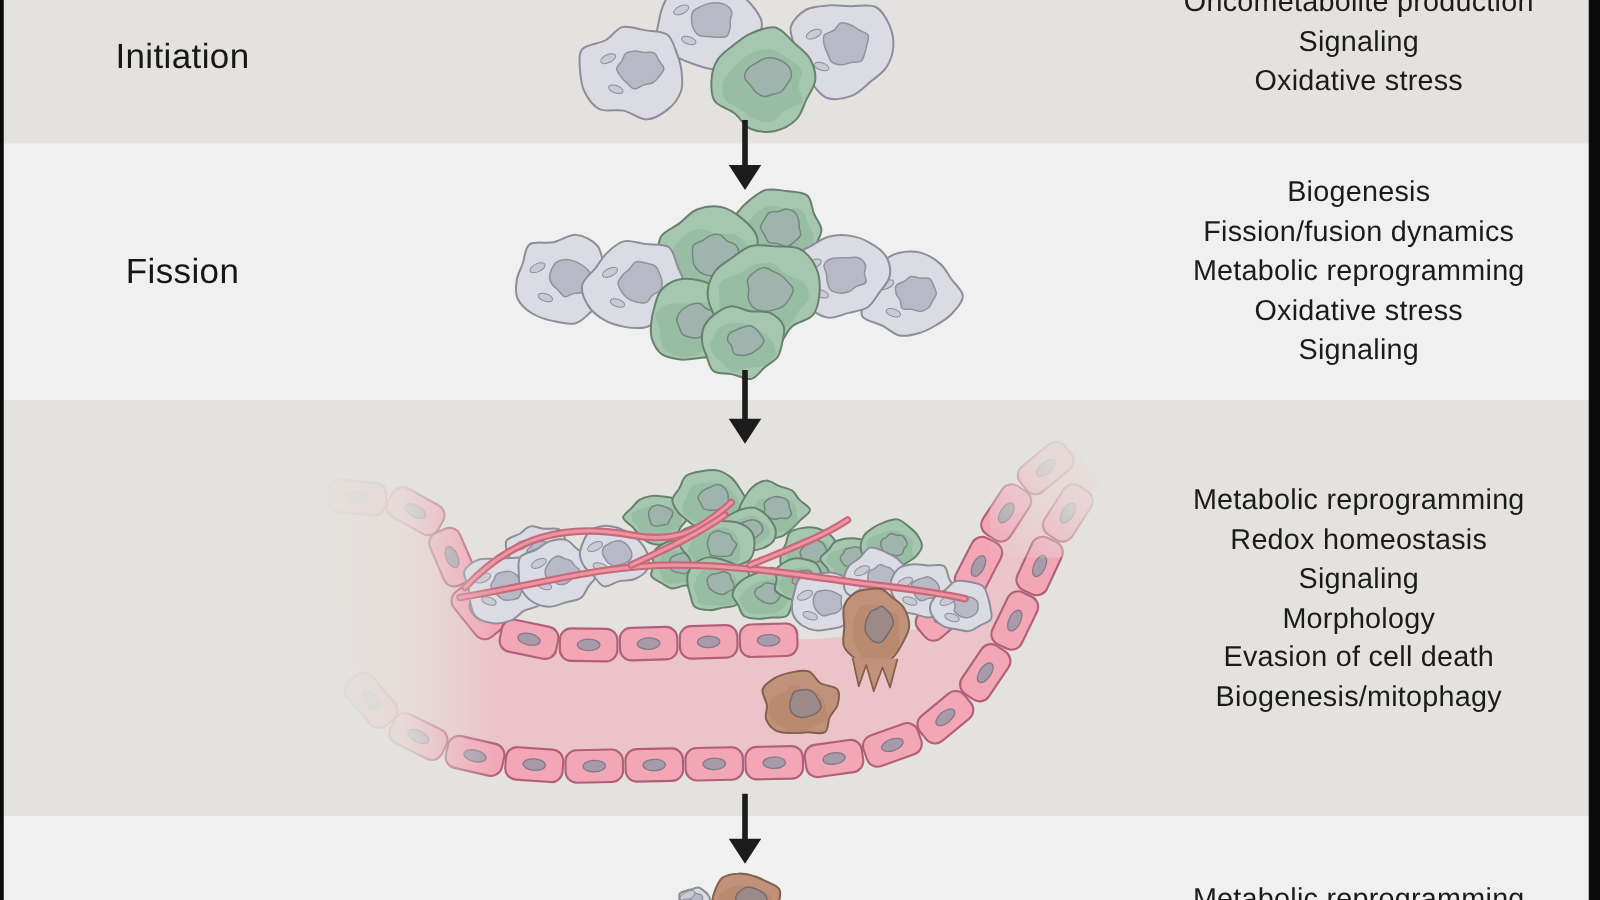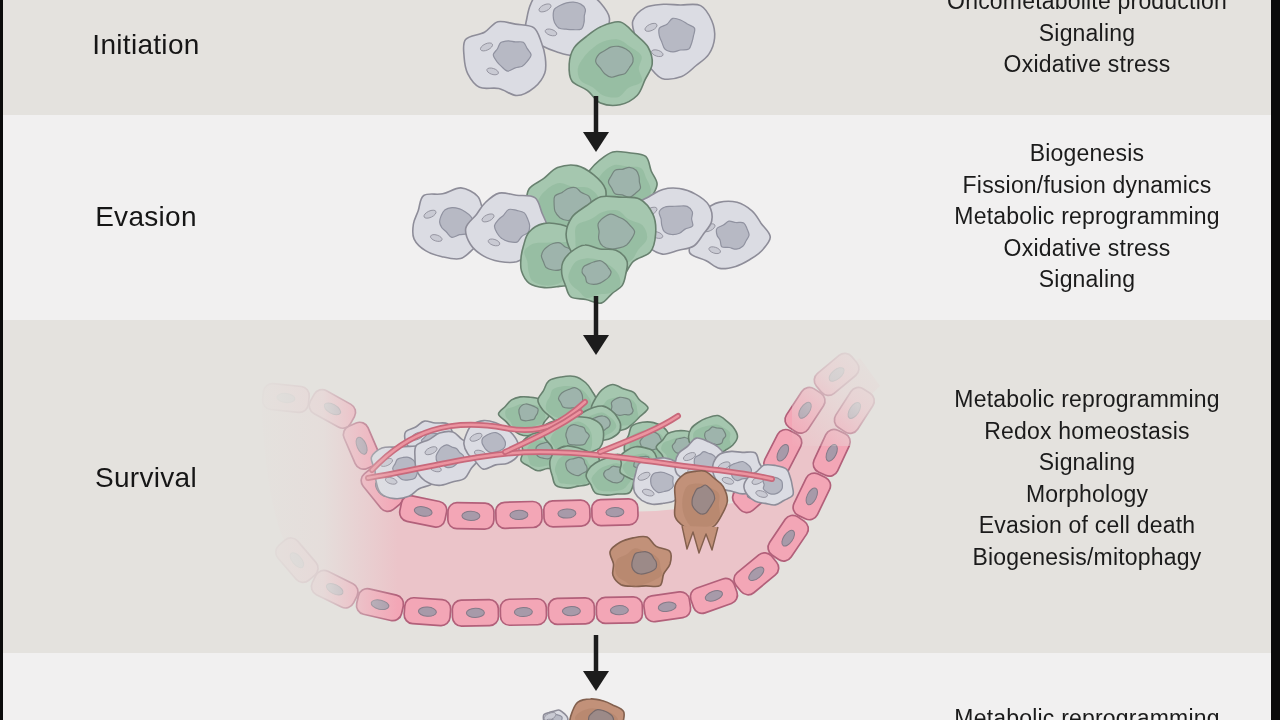--- a/index.html
+++ b/index.html
@@ -26,32 +26,31 @@
   <section class="band dark" style="top:0;height:115px">
     <div class="stage-label" style="top:28px">Initiation</div>
     <div class="process-list" style="top:-14px">
         <div class="process-line">Oncometabolite production</div>
         <div class="process-line">Signaling</div>
         <div class="process-line">Oxidative stress</div>
       </div>
   </section>
 
   <section class="band light" style="top:115px;height:205px">
-    <div class="stage-label" style="top:85px">Evasion</div>
+    <div class="stage-label" style="top:85px">Fission</div>
     <div class="process-list" style="top:23.25px">
         <div class="process-line">Biogenesis</div>
         <div class="process-line">Fission/fusion dynamics</div>
         <div class="process-line">Metabolic reprogramming</div>
         <div class="process-line">Oxidative stress</div>
         <div class="process-line">Signaling</div>
       </div>
   </section>
 
   <section class="band dark" style="top:320px;height:333px">
-    <div class="stage-label" style="top:141px">Survival</div>
     <div class="process-list" style="top:64px">
         <div class="process-line">Metabolic reprogramming</div>
         <div class="process-line">Redox homeostasis</div>
         <div class="process-line">Signaling</div>
         <div class="process-line">Morphology</div>
         <div class="process-line">Evasion of cell death</div>
         <div class="process-line">Biogenesis/mitophagy</div>
       </div>
   </section>
 

